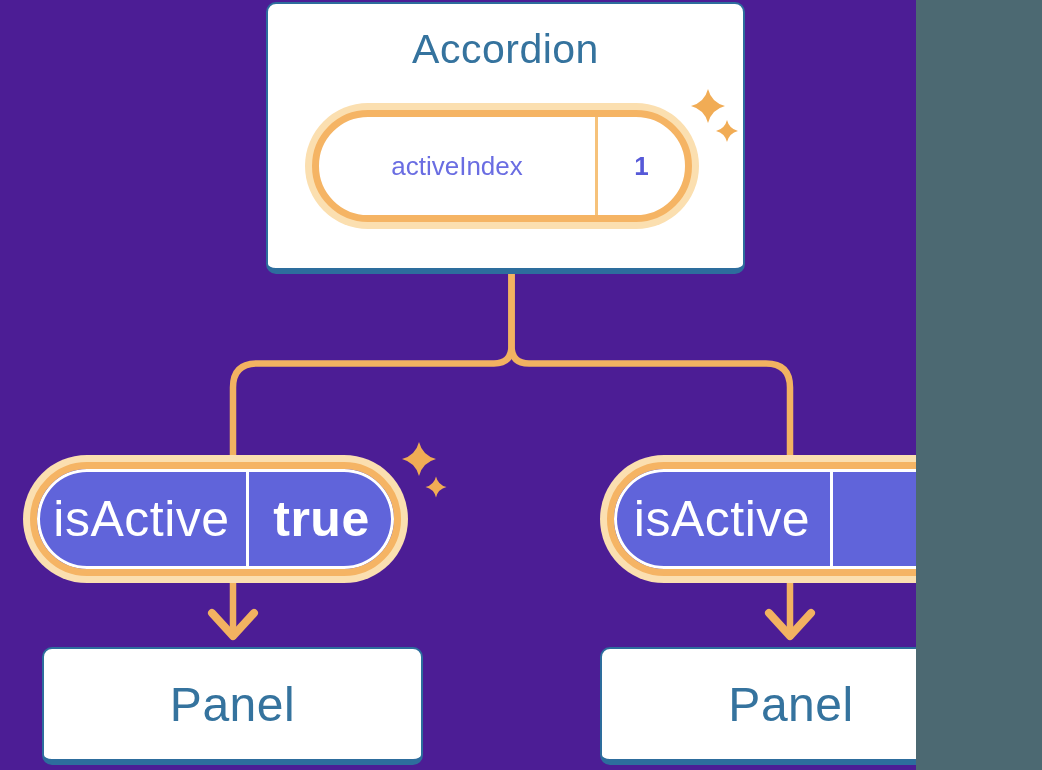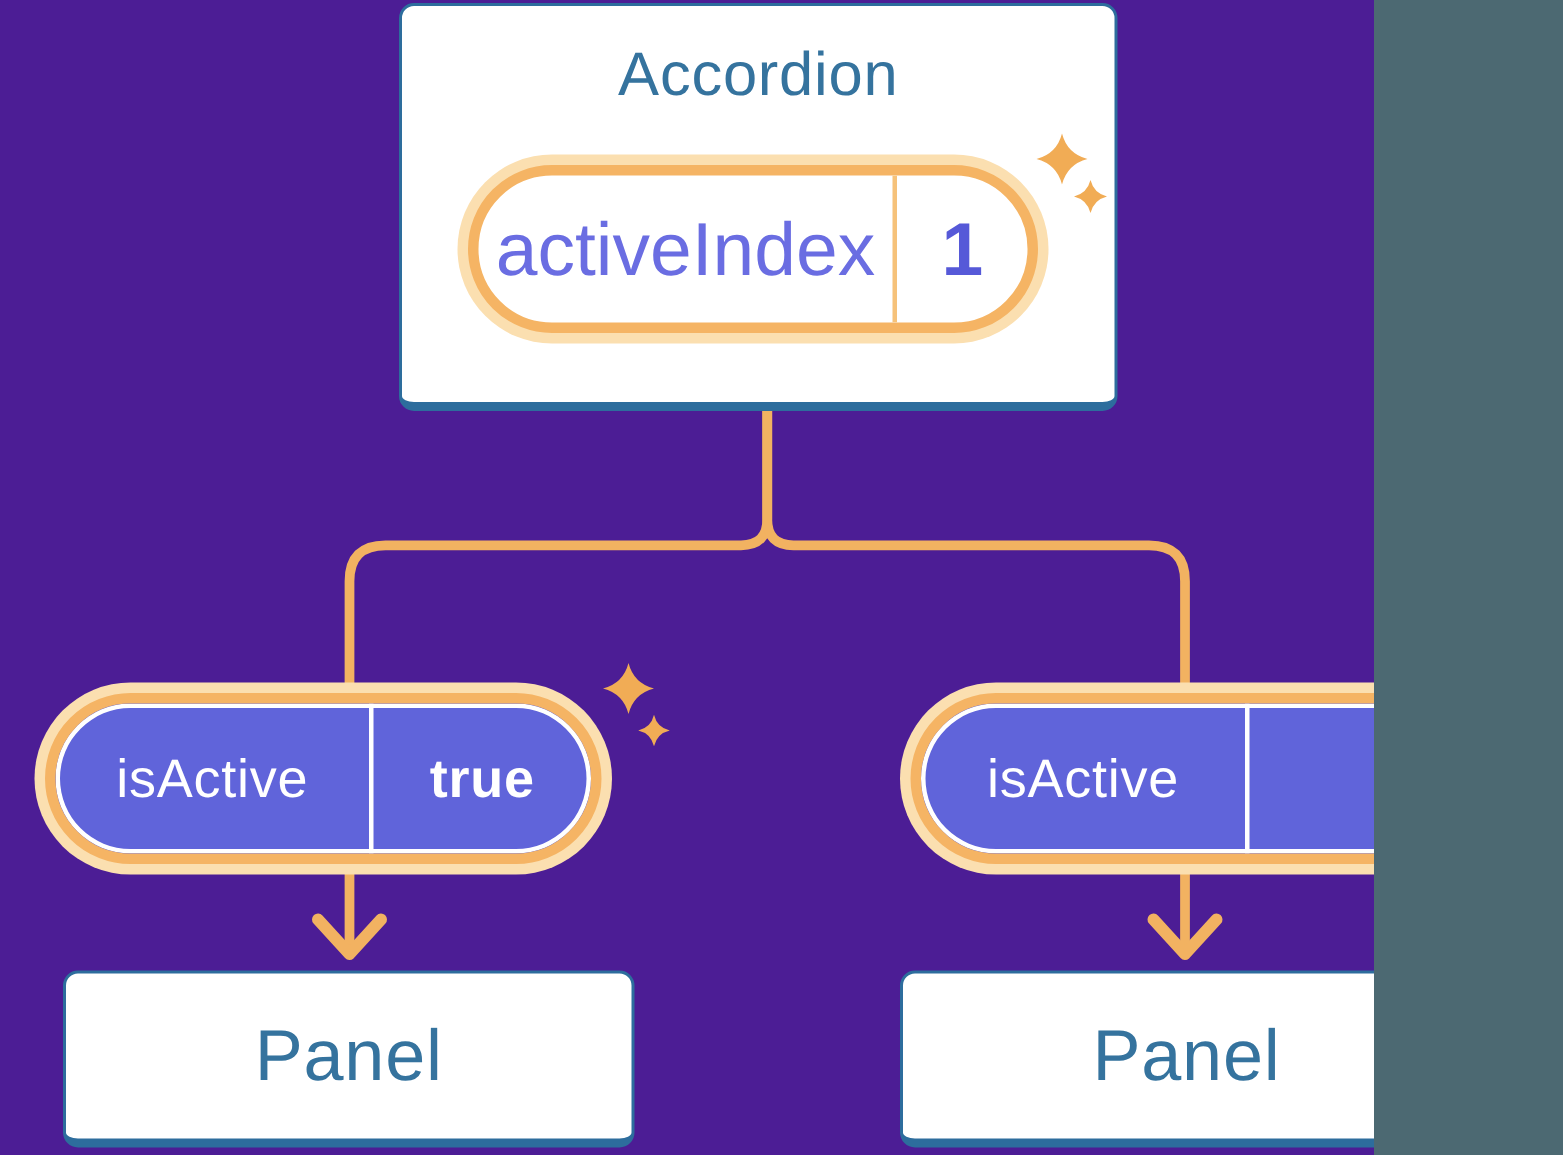--- a/index.html
+++ b/index.html
@@ -58,32 +58,32 @@
     justify-content: center;
     height: 100%;
   }
   
   .state-pill {
     left: 44px; top: 106px;        
     width: 380px; height: 112px;
     background: #FFFFFF;
     box-shadow: 0 0 0 7px #FBDFB0;
     color: #6A6DE2;
-    font-size: 50px;
+    font-size: 26px;
   }
   .state-pill .pill-label { width: 276px; }
   .state-pill .pill-divider { width: 3px; background: #F6C27A; height: 100%; }
   .state-pill .pill-value { flex: 1; font-weight: 700; color: #5659D8; }
 
   
   .prop-pill {
     background: #6064DA;
     box-shadow: 0 0 0 7px #FBDFB0, inset 0 0 0 3px #FFFFFF;
     color: #FFFFFF;
-    font-size: 36px;
+    font-size: 50px;
     letter-spacing: 0.5px;
   }
   .prop-pill .pill-divider { width: 3px; background: #FFFFFF; height: 100%; }
   .prop-pill .pill-value { flex: 1; font-weight: 700; }
   .prop-pill-left  { left: 30px;  top: 462px; width: 371px; height: 114px; }
   .prop-pill-left  .pill-label { width: 209px; }
   .prop-pill-right { left: 607px; top: 462px; width: 370px; height: 114px; }
   .prop-pill-right .pill-label { width: 216px; }
 
   .panel-card {

